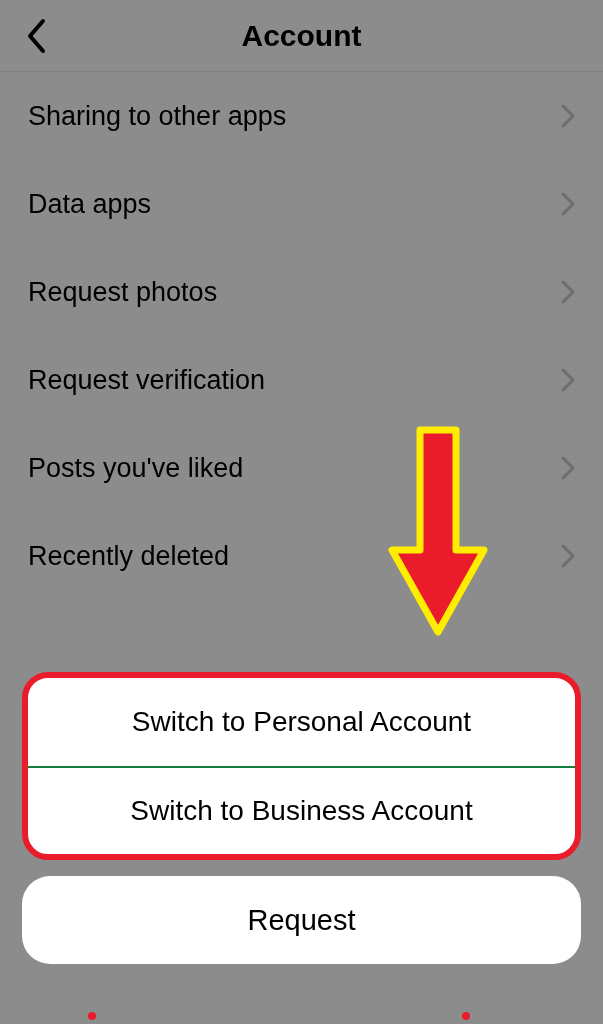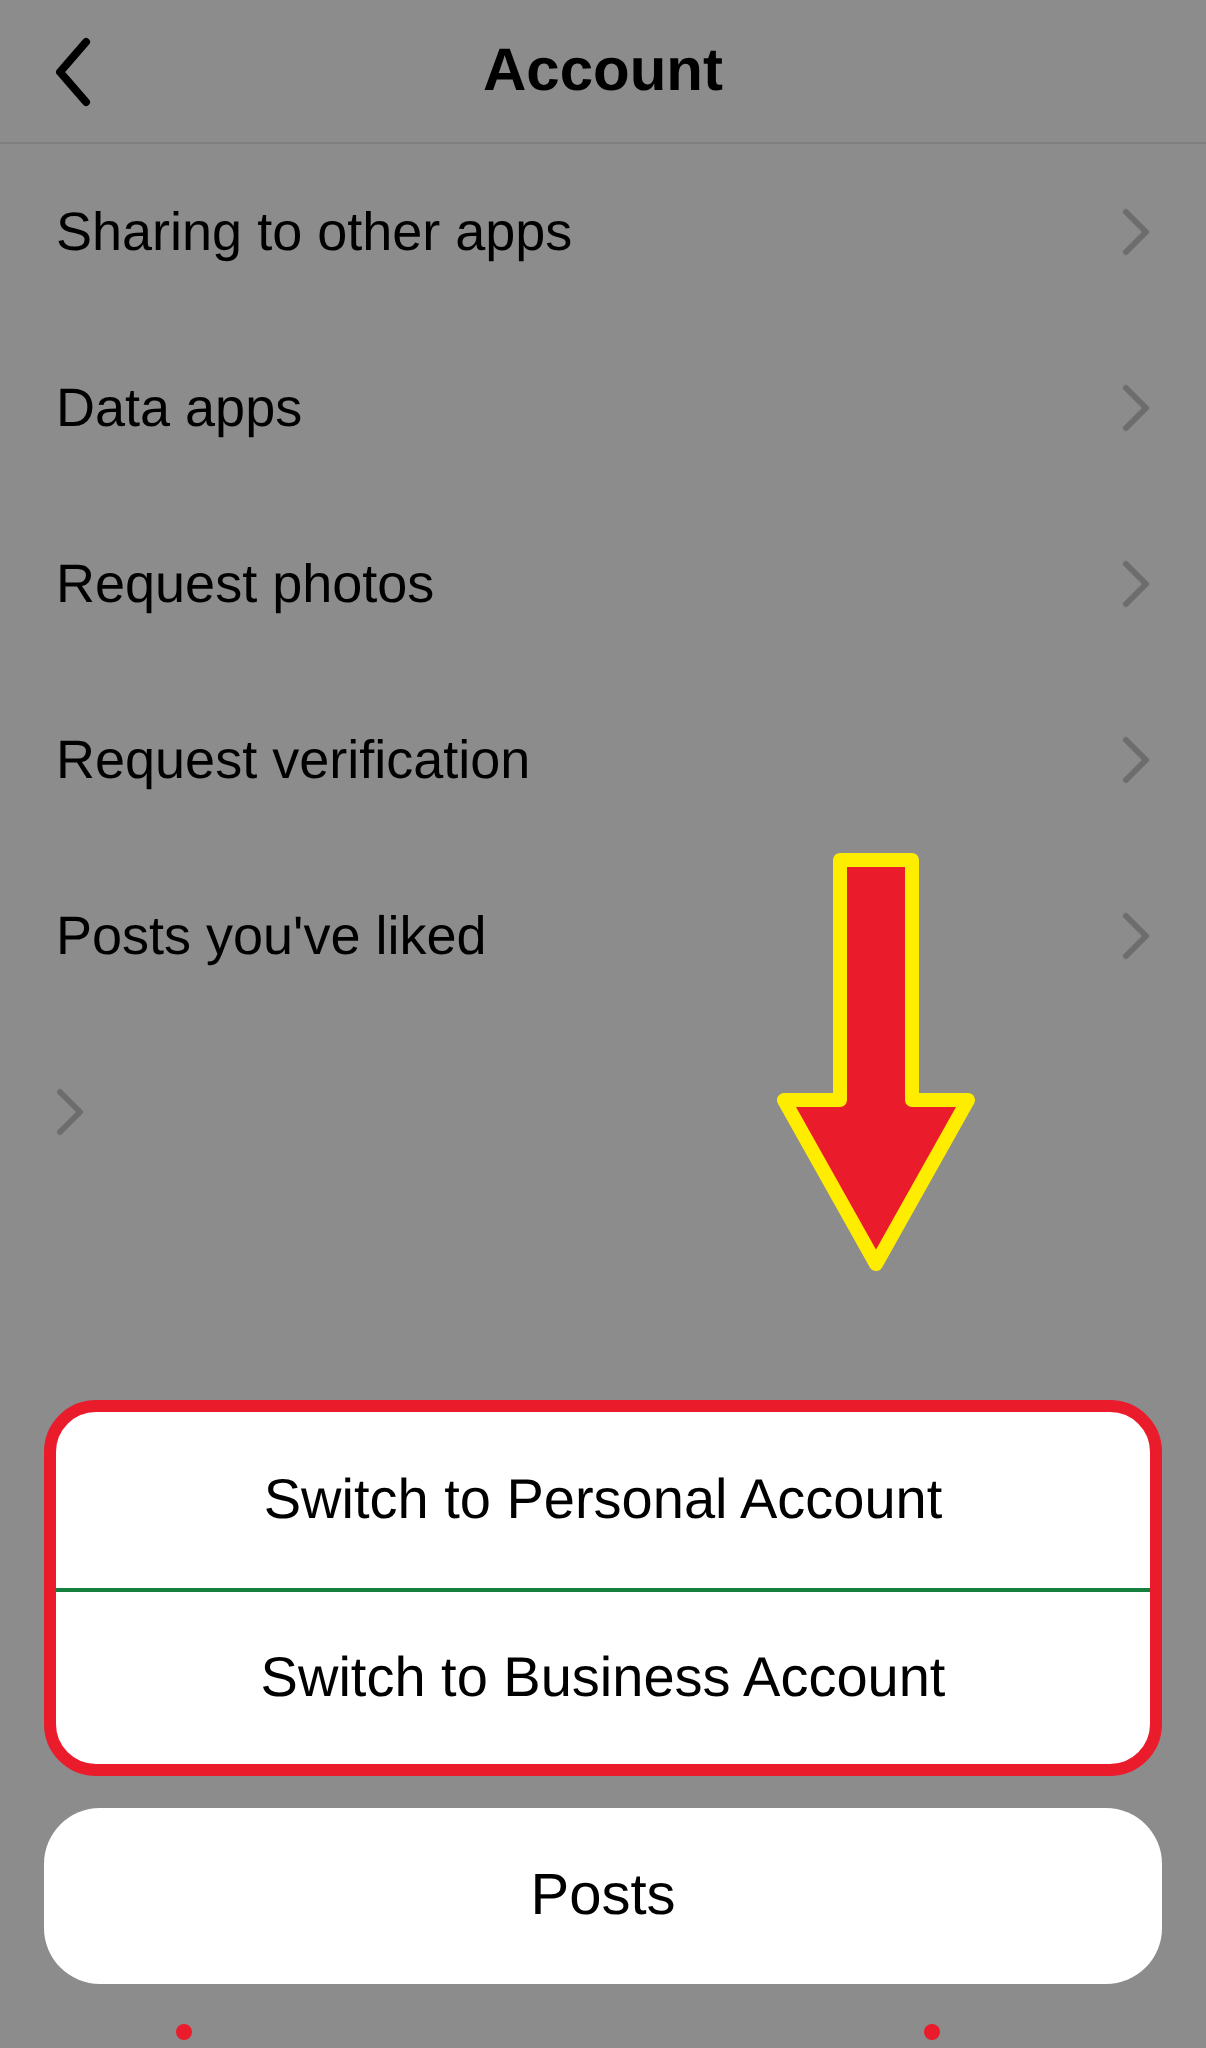--- a/index.html
+++ b/index.html
@@ -76,23 +76,23 @@
     .dim-overlay {
       position: absolute;
       inset: 0;
       background: rgba(0,0,0,0.45);
       z-index: 10;
     }
     .action-sheet-wrapper {
       position: absolute;
       left: 0;
       right: 0;
-      bottom: 0;
+      bottom: 16px;
       z-index: 20;
-      padding: 0 22px 32px 22px;
+      padding: 0 22px 44px 22px;
     }
     .action-group {
       background: #fff;
       border-radius: 26px;
       overflow: hidden;
       border: 6px solid #EA1C2C;
     }
     .action-option {
       height: 88px;
       display: flex;
@@ -190,20 +190,21 @@
     </div>
     <div class="list-item">
       <span class="list-item-label">Posts you've liked</span>
       <span class="chevron-right">
         <svg viewBox="0 0 14 24">
             <polyline points="2,2 12,12 2,22" fill="none" stroke="#c7c7cc" stroke-width="3" stroke-linecap="round" stroke-linejoin="round"></polyline>
           </svg>
       </span>
     </div>
     <div class="list-item">
+      <span class="list-item-label">Recently deleted</span>
       <span class="chevron-right">
         <svg viewBox="0 0 14 24">
             <polyline points="2,2 12,12 2,22" fill="none" stroke="#c7c7cc" stroke-width="3" stroke-linecap="round" stroke-linejoin="round"></polyline>
           </svg>
       </span>
     </div>
   </div>
 </div>
 
 <div class="dim-overlay"></div>
@@ -211,21 +212,21 @@
 <div class="action-sheet-wrapper">
   <div class="action-group">
     <div class="action-option">
       <span>Switch to Personal Account</span>
     </div>
     <div class="action-option">
       <span>Switch to Business Account</span>
     </div>
   </div>
   <div class="cancel-button">
-    <span>Posts</span>
+    <span>Request</span>
   </div>
 </div>
 
 <div class="arrow-annotation">
   <svg viewBox="0 0 100 220" width="100" height="220">
     <path d="M 32 8 L 68 8 L 68 128 L 96 128 L 50 210 L 4 128 L 32 128 Z" fill="#EA1C2C" stroke="#FFED00" stroke-width="7" stroke-linejoin="round"></path>
   </svg>
 </div>
 
 <div class="bottom-dots">

